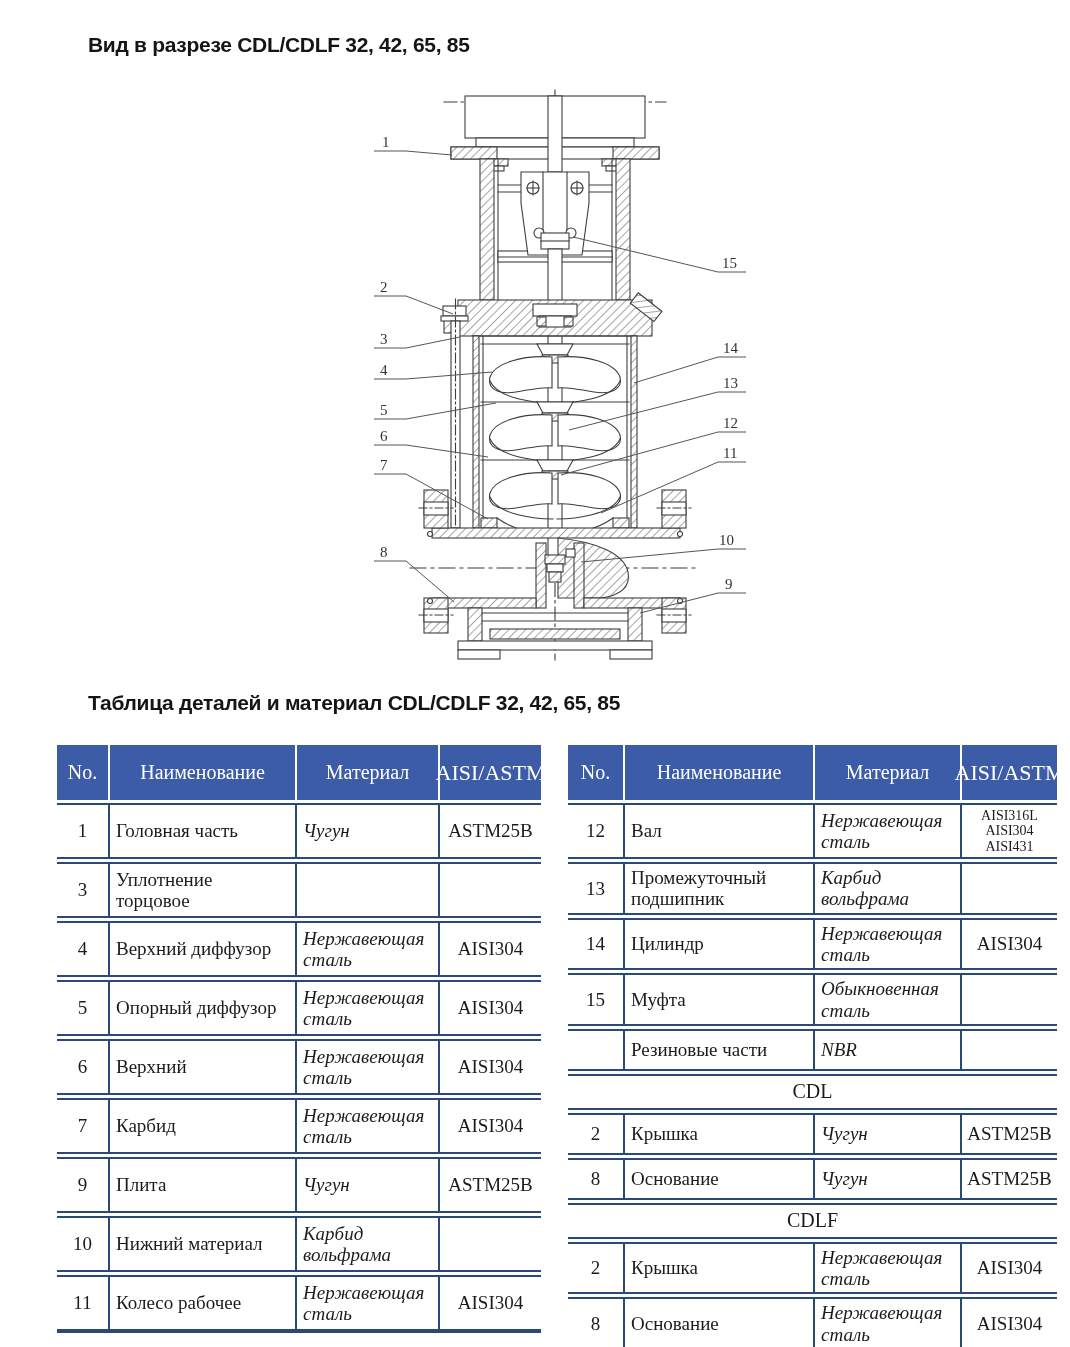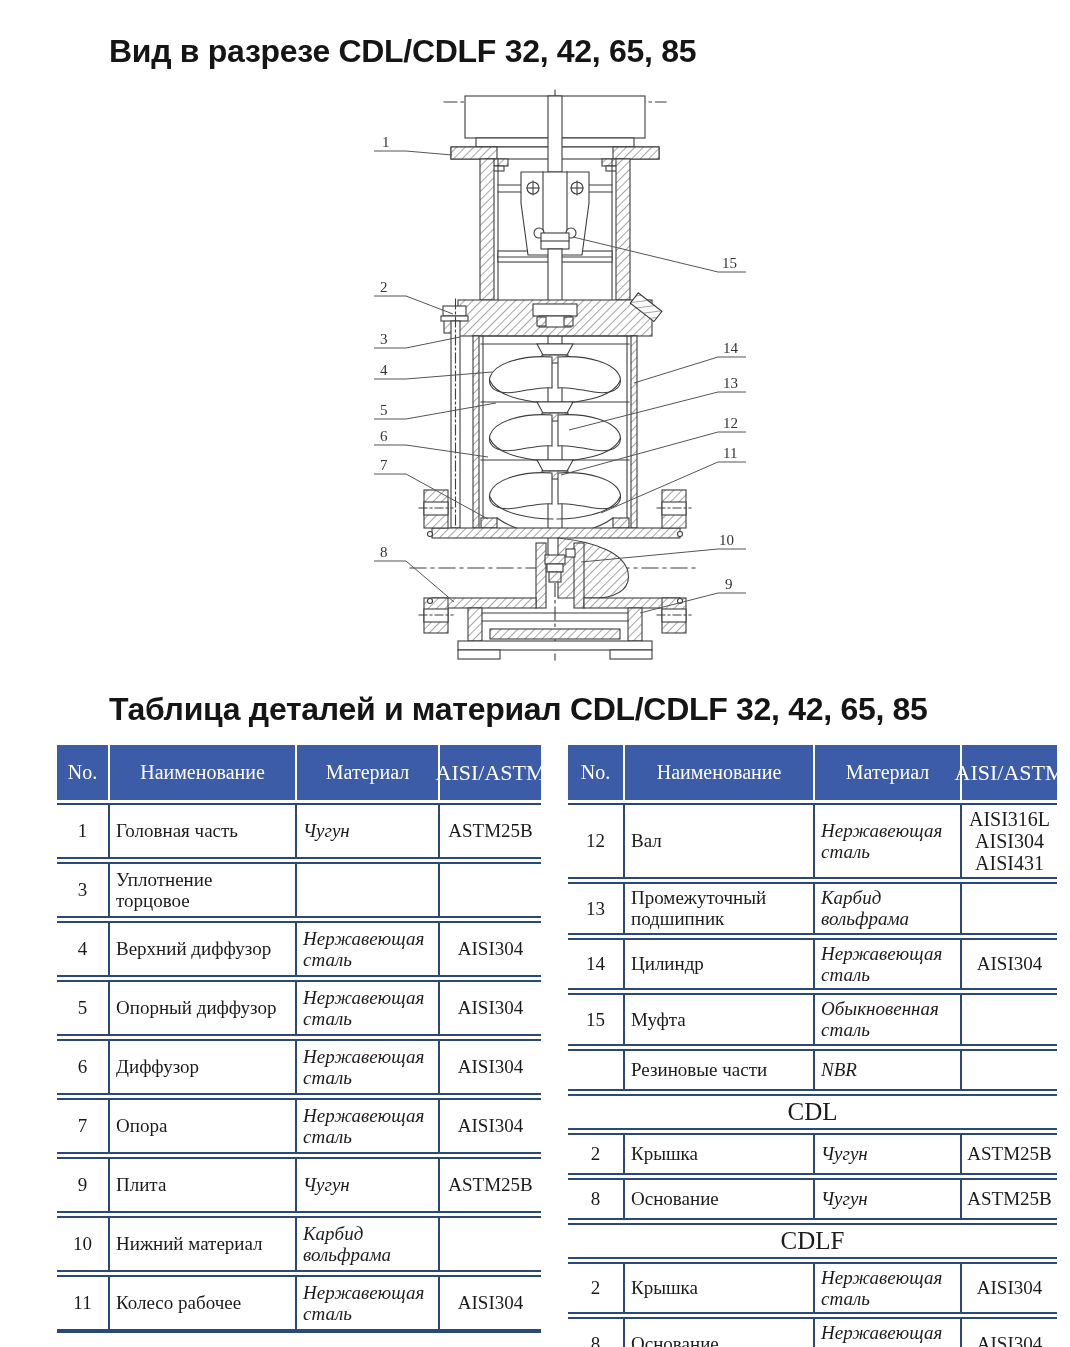--- a/index.html
+++ b/index.html
@@ -1,23 +1,23 @@
 <!DOCTYPE html>
 <html><head>
 <meta charset="utf-8">
 <style>
   html,body { margin:0; padding:0; }
   body {
     width:1070px; height:1347px; position:relative; background:#ffffff;
     font-family:"Liberation Serif", serif; overflow:hidden;
   }
   .title {
-    position:absolute; left:109px;
+    position:absolute; left:88px;
     font-family:"Liberation Sans", sans-serif; font-weight:bold;
-    font-size:32px; color:#151515; letter-spacing:-0.3px; white-space:nowrap;
+    font-size:21px; color:#151515; letter-spacing:-0.3px; white-space:nowrap;
   }
   #title1 { top:33px; }
   #title2 { top:691px; }
 
   #pump-svg { position:absolute; left:340px; top:85px; width:430px; height:580px; }
 
   .tbl { position:absolute; top:745px; }
   #tbl-left  { left:57px;  width:484px; }
   #tbl-right { left:568px; width:489px; }
 
@@ -43,26 +43,26 @@
   .row.thick { border-bottom-width:4px; }
   .row > div {
     display:flex; align-items:center; font-size:19px; color:#1b1b1b;
     line-height:1.12; padding:3px 6px;
   }
   .row > div:not(:last-child) { border-right:2px solid #2b4977; }
   .c-no   { justify-content:center; }
   .c-name { padding-left:11px; }
   .c-mat  { padding-left:9px;font-style:italic; }
   .c-aisi { justify-content:center; text-align:center; }
-  .c-aisi.pre { white-space:pre-line; font-size:20px; line-height:1.1;font-family:Liberation Serif, serif; }
+  .c-aisi.pre { white-space:pre-line; font-size:14px; line-height:1.1;font-family:Liberation Serif, serif; }
 
   .band {
     display:flex; align-items:center; justify-content:center;
     border-top:2px solid #2b4977; border-bottom:2px solid #2b4977;
-    min-height:32px; font-size:25px; color:#1b1b1b; margin-bottom:3px; background:#fff;
+    min-height:32px; font-size:20px; color:#1b1b1b; margin-bottom:3px; background:#fff;
   }
 </style>
 </head>
 <body>
 
 <div class="title" id="title1">Вид в разрезе CDL/CDLF 32, 42, 65, 85</div>
 
 <svg id="pump-svg" viewBox="0 0 430 580">
   <defs>
     <pattern id="h" width="6" height="6" patternUnits="userSpaceOnUse" patternTransform="rotate(45)">
@@ -253,27 +253,27 @@
         <div class="c-aisi">AISI304</div>
       </div>
       <div class="row">
         <div class="c-no">5</div>
         <div class="c-name">Опорный диффузор</div>
         <div class="c-mat">Нержавеющая сталь</div>
         <div class="c-aisi">AISI304</div>
       </div>
       <div class="row">
         <div class="c-no">6</div>
-        <div class="c-name">Диффузор</div>
+        <div class="c-name">Верхний</div>
         <div class="c-mat">Нержавеющая сталь</div>
         <div class="c-aisi">AISI304</div>
       </div>
       <div class="row">
         <div class="c-no">7</div>
-        <div class="c-name">Опора</div>
+        <div class="c-name">Карбид</div>
         <div class="c-mat">Нержавеющая сталь</div>
         <div class="c-aisi">AISI304</div>
       </div>
       <div class="row">
         <div class="c-no">9</div>
         <div class="c-name">Плита</div>
         <div class="c-mat">Чугун</div>
         <div class="c-aisi">ASTM25B</div>
       </div>
       <div class="row">

